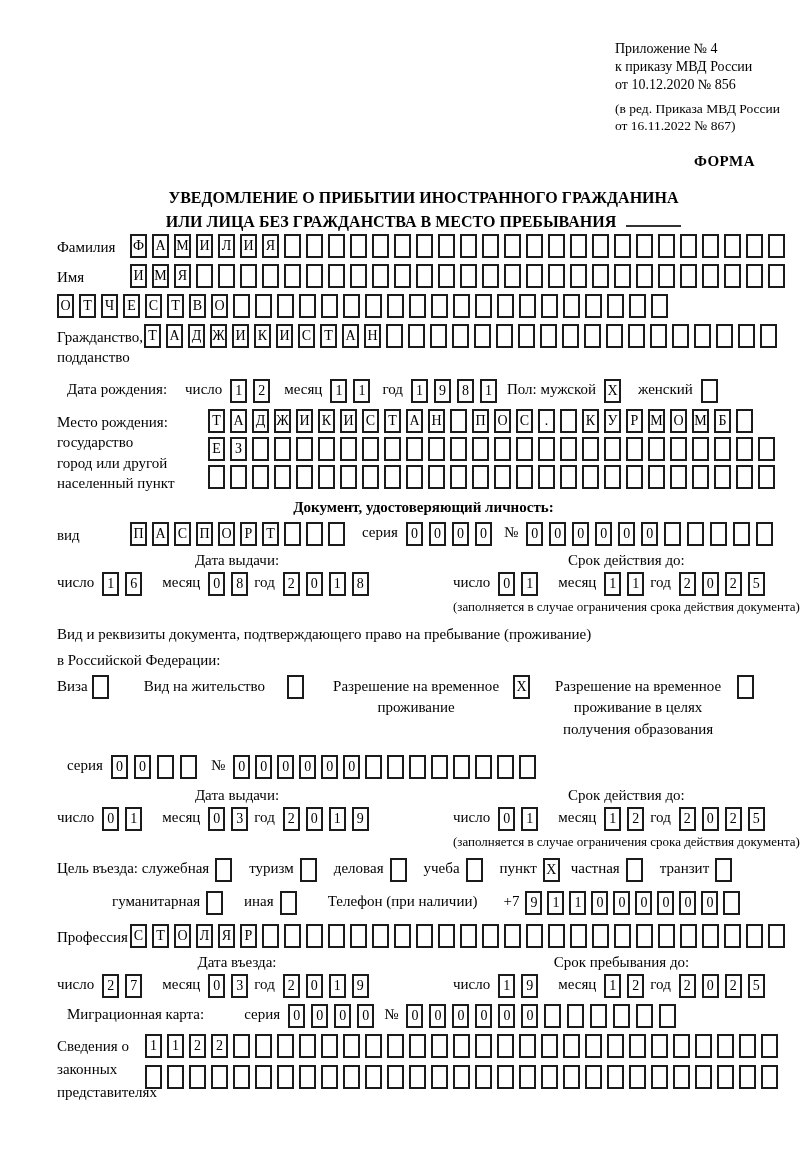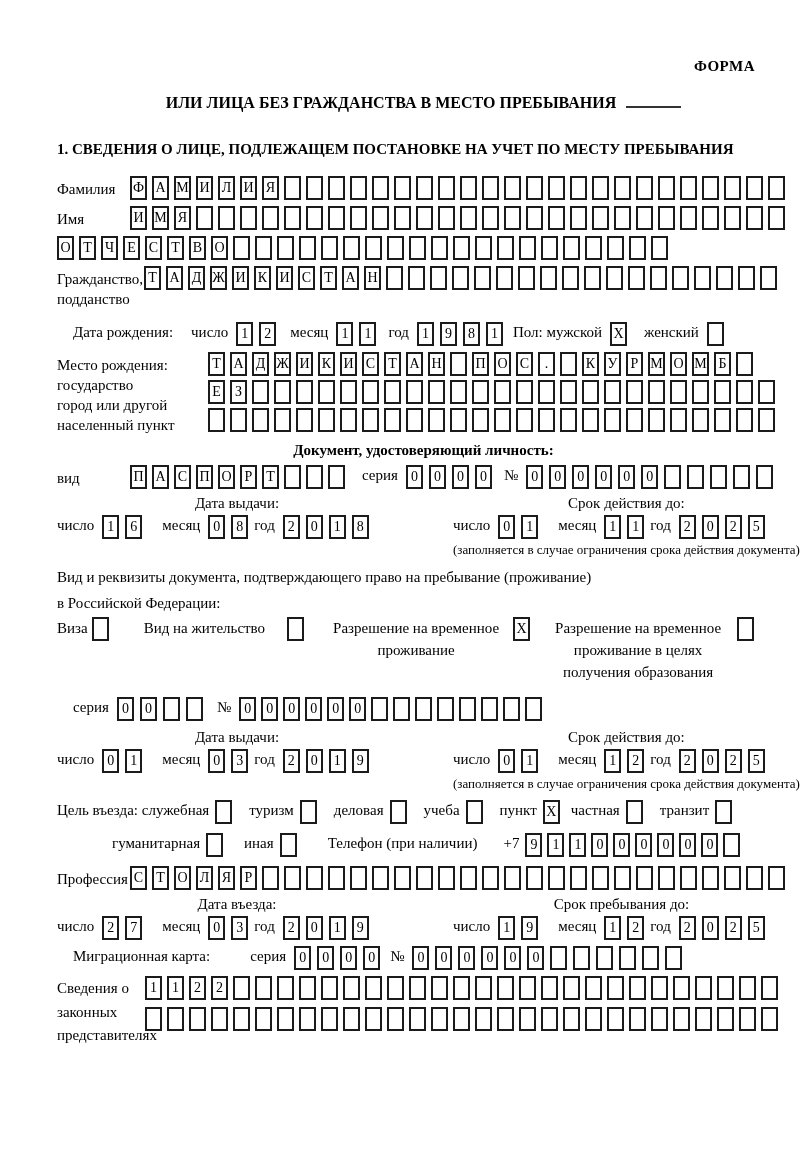--- a/index.html
+++ b/index.html
@@ -27,21 +27,21 @@
   .boxes{display:inline-flex;flex:none;}
   .cell{
     box-sizing:border-box;display:inline-flex;align-items:center;justify-content:center;
     width:17px;height:24px;border:2px solid #1b1b1b;margin-right:5px;
     font-size:14px;line-height:1;background:#fff;flex:none;
   }
   .sp .cell{margin-right:6px;}
   .boxrow{margin-bottom:4px;display:flex;}
 
   .doc-head{text-align:center;font-weight:bold;margin:2px 0 6px 0;}
-  .inl{margin:2px 8px 0 16px;}
+  .inl{margin:2px 8px 0 10px;}
   .dates{display:flex;margin-bottom:4px;}
   .date-col{flex:none;}
   .date-left{width:360px;}
   .date-right{flex:1;margin-left:36px;}
   .date-head{text-align:center;margin-bottom:3px;}
   .date-fields{display:flex;align-items:flex-start;}
   .date-fields .lbl{margin:2px 8px 0 0;}
   .date-fields .gap{margin-left:14px;}
   .note{font-size:13px;text-align:right;margin-top:3px;white-space:nowrap;}
   .para{line-height:1.75;margin-top:6px;}
@@ -50,28 +50,37 @@
   .ckrow .boxes{margin-top:-1px;}
   .purline{display:flex;align-items:flex-start;margin-top:8px;}
   .purline .t{margin:2px 6px 0 0;}
   .purline .boxes{margin-right:12px;}
 </style>
 </head>
 <body>
 
 <div class="page">
 
+  <div class="appendix">
+    <div>Приложение № 4</div>
+    <div>к приказу МВД России</div>
+    <div>от 10.12.2020 № 856</div>
+    <div class="appendix-note">
+      <div>(в ред. Приказа МВД России</div>
+      <div>от 16.11.2022 № 867)</div>
+    </div>
+  </div>
 
   <div class="forma">ФОРМА</div>
 
   <div class="title">
+    <div>УВЕДОМЛЕНИЕ О ПРИБЫТИИ ИНОСТРАННОГО ГРАЖДАНИНА</div>
     <div><span>ИЛИ ЛИЦА БЕЗ ГРАЖДАНСТВА В МЕСТО ПРЕБЫВАНИЯ</span><span class="uline"></span></div>
   </div>
 
-  <div class="sect">1. СВЕДЕНИЯ О ЛИЦЕ, ПОДЛЕЖАЩЕМ ПОСТАНОВКЕ НА УЧЕТ ПО МЕСТУ ПРЕБЫВАНИЯ</div>
 
   <div class="frow">
     <span class="flabel w73" style="margin-top:3px;">Фамилия</span>
     <span class="boxes">
         <span class="cell">Ф</span>
         <span class="cell">А</span>
         <span class="cell">М</span>
         <span class="cell">И</span>
         <span class="cell">Л</span>
         <span class="cell">И</span>

